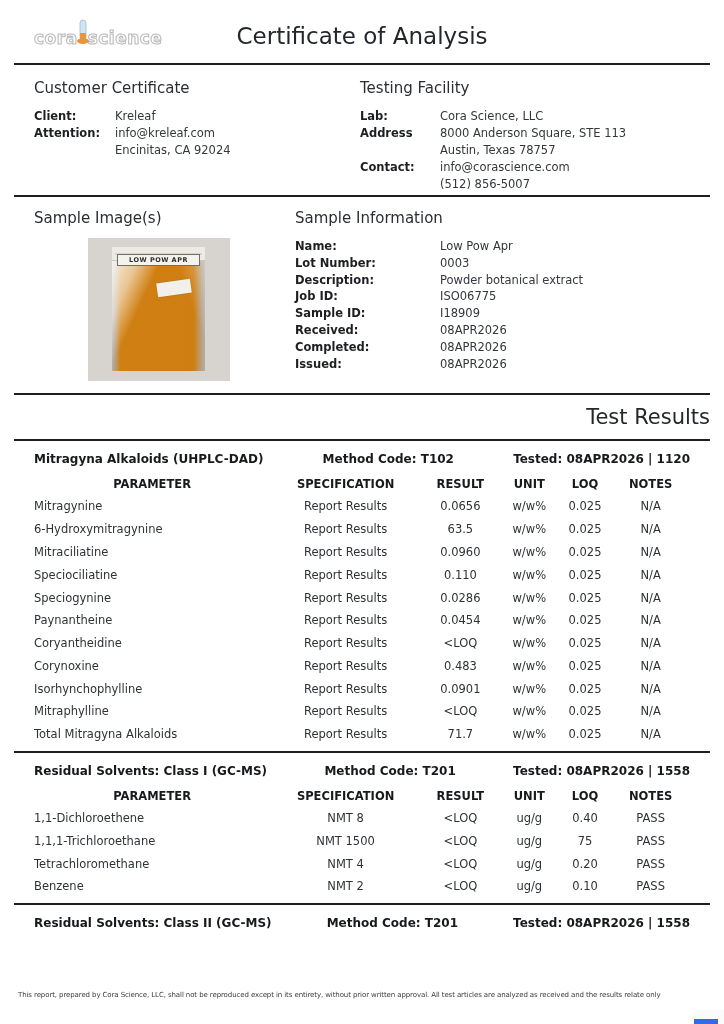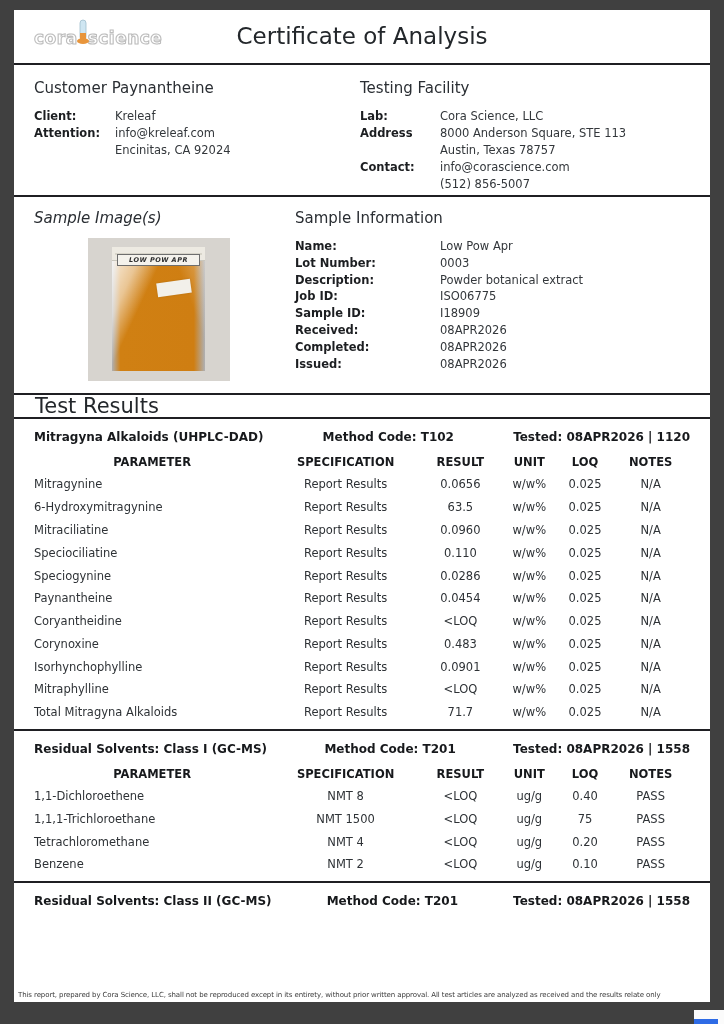--- a/index.html
+++ b/index.html
@@ -1,17 +1,17 @@
 <!DOCTYPE html>
 <html><head>
 <meta charset="utf-8">
 <style>
   * { margin:0; padding:0; box-sizing:border-box; }
   html,body { width:724px; height:1024px; background:#000; font-family:"DejaVu Sans","Liberation Sans",sans-serif; }
-  .page { position:relative; width:724px; height:1024px; background:#404040; padding:10px 14px 22px; }
+  .page { position:relative; width:724px; height:1024px; background:#ffffff; padding:10px 14px 22px; }
   .sheet { position:relative; width:696px; height:992px; background:#fff; overflow:hidden; display:flex; flex-direction:column; color:#212529; }
 
   
   .header { position:relative; height:55px; border-bottom:2px solid #1f1f23; flex:none; }
   .logo { position:absolute; left:20px; top:13px; display:flex; align-items:center; }
   .logo-word { font-size:17px; font-weight:700; letter-spacing:.5px; color:#fff;
                -webkit-text-stroke:1.1px #bdbdbd; text-shadow:0 0 1px #cfcfcf; }
   .tube { margin:0 -2px; position:relative; top:-4px; }
   .page-title { text-align:center; font-size:23px; color:#23272b; line-height:53px; }
 
@@ -22,36 +22,36 @@
   .sec-heading { font-size:15px; color:#2a2e33; margin-bottom:11px; }
   .kv-row { display:flex; line-height:17px; font-size:11.5px; }
   .kv-label { font-weight:700; color:#1c1e21; flex:none; }
   .kv-value { color:#33373b; }
   .kv-l81 .kv-label { width:81px; }
   .kv-l80 .kv-label { width:80px; }
   .kv-l145 .kv-label { width:145px; }
 
   
   .sample-section { display:flex; padding:12px 20px 0; height:198px; border-bottom:2px solid #1f1f23; flex:none; }
-  .sample-left { width:261px; flex:none;font-style:italic; }
+  .sample-left { width:261px; flex:none; }
   .sample-right { flex:1; }
   .photo { margin:7px 0 0 54px; width:142px; height:143px; background:#d7d4cf; position:relative; overflow:hidden; }
   .bag { position:absolute; left:24px; top:9px; width:93px; height:124px; background:#c3c4c6; }
   .bag-zip { position:absolute; top:0; left:0; right:0; height:14px; background:#edeae2; border-bottom:1px solid #c9c6bc; }
   .bag-zip::after { content:""; position:absolute; left:3px; right:3px; top:6px; height:2px; background:#d8d5ca; }
   .bag-body { position:absolute; top:14px; left:0; right:0; bottom:0; background:linear-gradient(90deg,#aeb0b4 0%,#d08013 9%,#cf7e12 88%,#aeb0b4 100%); }
   .bag-label { position:absolute; top:7px; left:5%; width:90%; height:12px; background:#f4f2ec; border:1px solid #6e6e6e; font-size:6.5px; font-weight:700; color:#2c2c2c; text-align:center; line-height:10px; letter-spacing:.5px; }
   .bag-sticker { position:absolute; top:34px; right:14px; width:34px; height:14px; background:#f2f0ea; transform:rotate(-8deg); box-shadow:0 0 2px rgba(0,0,0,.15); }
   .bag-sheen { position:absolute; inset:14px 0 0 0; background:
       linear-gradient(115deg, rgba(255,255,255,.85) 0%, rgba(255,255,255,.55) 18%, rgba(255,255,255,0) 34%),
       linear-gradient(250deg, rgba(255,255,255,.35) 0%, rgba(255,255,255,0) 22%); }
   .sample-right .kv-row { line-height:16.8px; }
 
   
-  .results-banner { height:24px; border-bottom:2px solid #1f1f23; flex:none; display:flex; align-items:center; padding-left:21px; }
+  .results-banner { height:46px; border-bottom:2px solid #1f1f23; flex:none; display:flex; align-items:center; padding-left:21px;justify-content:flex-end; }
   .results-title { font-size:21px; color:#23272b; }
 
   
   .table-block { padding:11px 20px 5px; border-bottom:2px solid #1f1f23; flex:none; }
   .table-block.last { border-bottom:none; }
   .table-head { display:flex; justify-content:space-between; align-items:baseline; font-size:12px; font-weight:700; color:#17191c; margin-bottom:6px; }
   table.results { width:100%; border-collapse:collapse; table-layout:fixed; }
   table.results th { font-size:11.5px; font-weight:700; color:#17191c; padding:5px 0 4px; text-align:center; }
   table.results td { font-size:11.5px; color:#2e3236; padding:4.4px 0; text-align:center; }
   table.results th:first-child { text-align:center; }
@@ -81,21 +81,21 @@
             <ellipse cx="7" cy="22" rx="6" ry="3" fill="#e8953b"></ellipse>
           </svg>
         </span>
         <span class="logo-word">science</span>
       </div>
       <div class="page-title">Certificate of Analysis</div>
     </div>
 
     <div class="info-section">
       <div class="info-col-left">
-        <div class="sec-heading">Customer Paynantheine</div>
+        <div class="sec-heading">Customer Certificate</div>
         <div class="kv-row kv-l81">
           <span class="kv-label">Client:</span>
           <span class="kv-value">Kreleaf</span>
         </div>
         <div class="kv-row kv-l81">
           <span class="kv-label">Attention:</span>
           <span class="kv-value">info@kreleaf.com</span>
         </div>
         <div class="kv-row kv-l81">
           <span class="kv-label"></span>

